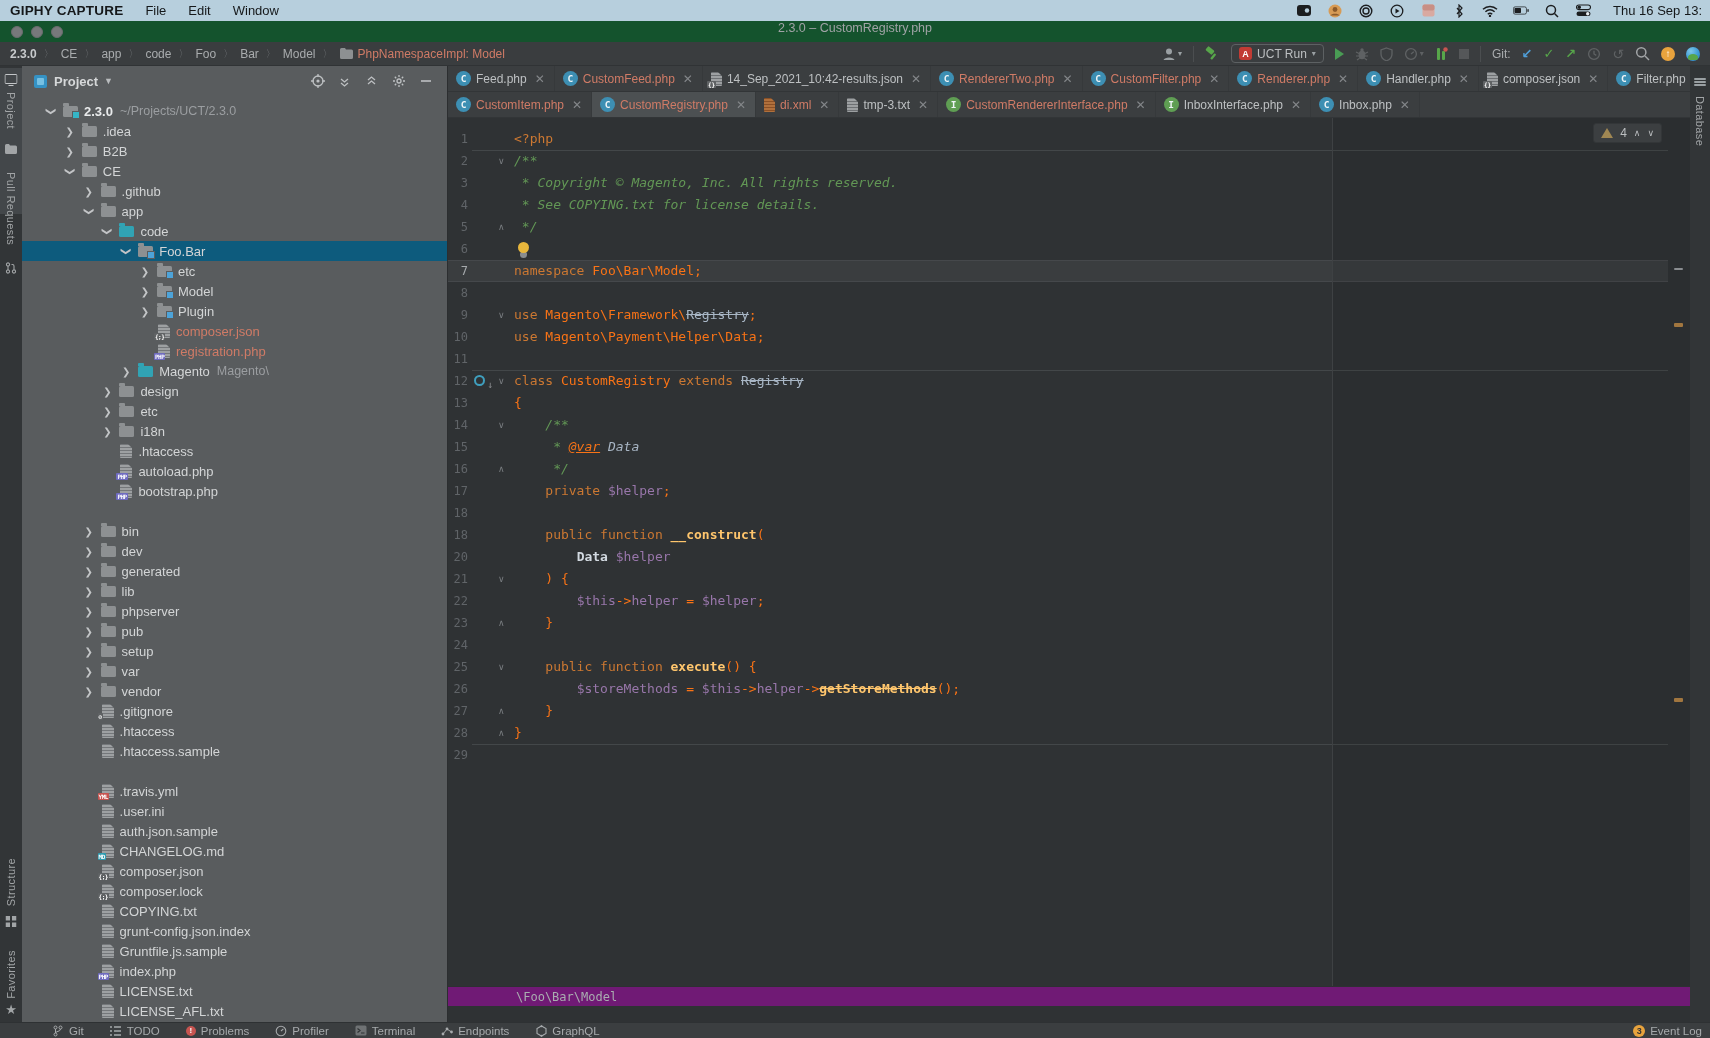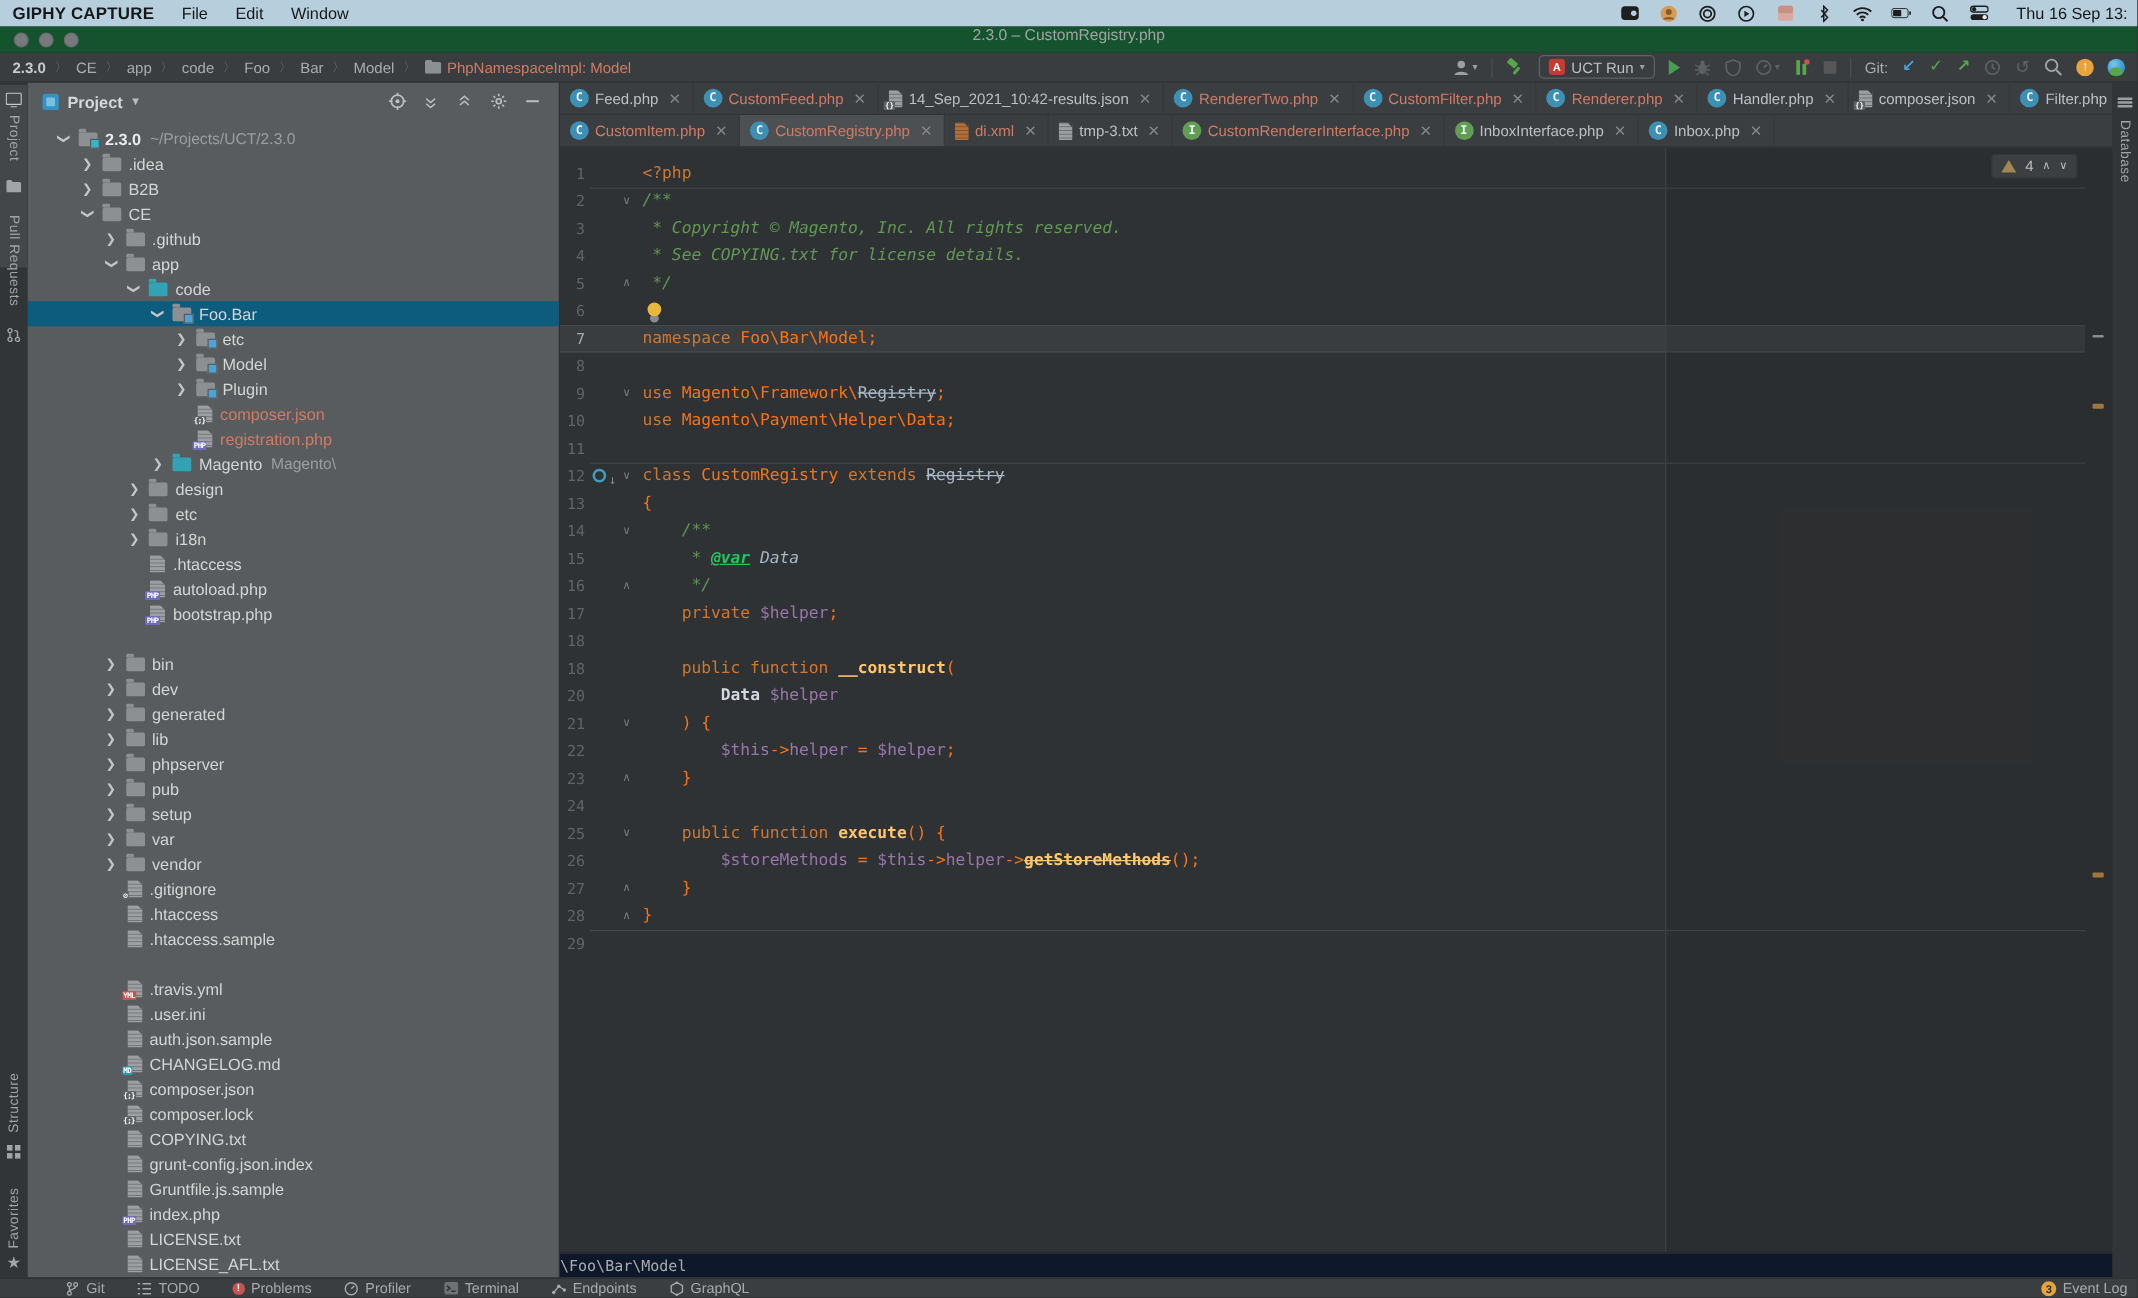--- a/index.html
+++ b/index.html
@@ -98,36 +98,36 @@
   .mguide{position:absolute;left:884px;top:0;width:1px;bottom:0;background:#3e4143}
   .curline{position:absolute;left:0;right:22px;height:22px;background:#3a3d3f;border-top:1px solid #45484b;border-bottom:1px solid #45484b}
   .cl{position:absolute;left:0;right:22px;height:22px;line-height:22px;font-family:"DejaVu Sans Mono",monospace;font-size:13px;white-space:pre;color:#a9b7c6}
   .cl .ln{position:absolute;left:0;top:0;width:20px;text-align:right;color:#606468;font-size:12px;font-family:"DejaVu Sans Mono",monospace}
   .cl .ln.cur{color:#a6aaad}
   .cl .fm{position:absolute;left:50px;top:0;color:#7a7e81;font-size:9px;font-family:"DejaVu Sans",sans-serif}
   .cl .code{position:absolute;left:66px;top:0}
   .s-kw{color:#cc7832}
   .s-plain{color:#f97316}
   .s-cmt{color:#629755;font-style:italic}
-  .s-doctag{color:#22c55e;font-weight:700;text-decoration:underline;font-style:italic}
+  .s-doctag{color:#f97316;font-weight:400;text-decoration:underline;font-style:italic}
   .s-doctype{color:#a9b7c6;font-style:italic}
   .s-var{color:#9876aa}
   .s-fn{color:#ffc66d;font-weight:700}
   .s-fnstrike{color:#ffc66d;font-weight:700;text-decoration:line-through}
   .s-strike{color:#a9b7c6;text-decoration:line-through}
   .s-clsb{color:#d2d9e0;font-weight:700}
   .msep{position:absolute;left:24px;right:22px;height:1px;background:#515558;opacity:.6}
   .bulb{position:absolute;left:70px;width:11px;height:11px;border-radius:50%;background:#e8b73c;box-shadow:0 7px 0 -2px #8a8d90}
   .ovr{position:absolute;left:26px;top:5px;width:11px;height:11px;border-radius:50%;border:2.5px solid #3f9fbe;background:#2f3234}
   .ovr::after{content:"↓";position:absolute;left:11px;top:-3px;font-size:10px;color:#8a8d90}
   .insp{position:absolute;top:5px;right:28px;display:flex;align-items:center;gap:7px;background:#3c3f41;border:1px solid #333638;border-radius:3px;padding:2px 7px;color:#bcbfc1;font-size:12px}
   .warn-tri{width:0;height:0;border-left:6px solid transparent;border-right:6px solid transparent;border-bottom:10px solid #a08753;position:relative}
   .ichev{font-size:9px;color:#bcbfc1;font-family:"DejaVu Sans",sans-serif}
   .smark{position:absolute;right:7px;width:9px;height:4px;background:#a1763f;border-radius:1px}
-  .ebcrumb{position:absolute;left:0;bottom:0;width:100%;height:20px;background:#0f172a;border-top:1px solid #2d3032;display:flex;align-items:center;color:#a9adb0;font-size:12px;font-family:"DejaVu Sans Mono",monospace}
+  .ebcrumb{position:absolute;left:0;bottom:16px;width:100%;height:20px;background:#701a75;border-top:1px solid #2d3032;display:flex;align-items:center;padding-left:68px;color:#a9adb0;font-size:12px;font-family:"DejaVu Sans Mono",monospace}
 
   
   .statusbar{position:absolute;left:0;top:1022px;width:1710px;height:16px;background:#3b3e40;border-top:1px solid #2e3133;display:flex;align-items:center;font-size:11.5px;color:#a7aaac;z-index:20;padding:0 8px 0 52px;gap:26px}
   .sbitem{display:flex;align-items:center;gap:5px;white-space:nowrap}
   .sbspacer{flex:1}
   .elog-badge{width:12px;height:12px;border-radius:50%;background:#e8a33d;color:#343434;font-size:9px;font-weight:700;display:flex;align-items:center;justify-content:center}
   .sb-ic{display:inline-flex;width:12px;height:12px;align-items:center;justify-content:center}
   .prob-dot{width:10px;height:10px;border-radius:50%;background:#c75450;color:#fff;font-size:8px;font-weight:700;display:flex;align-items:center;justify-content:center}
   svg{display:block}
 </style>

